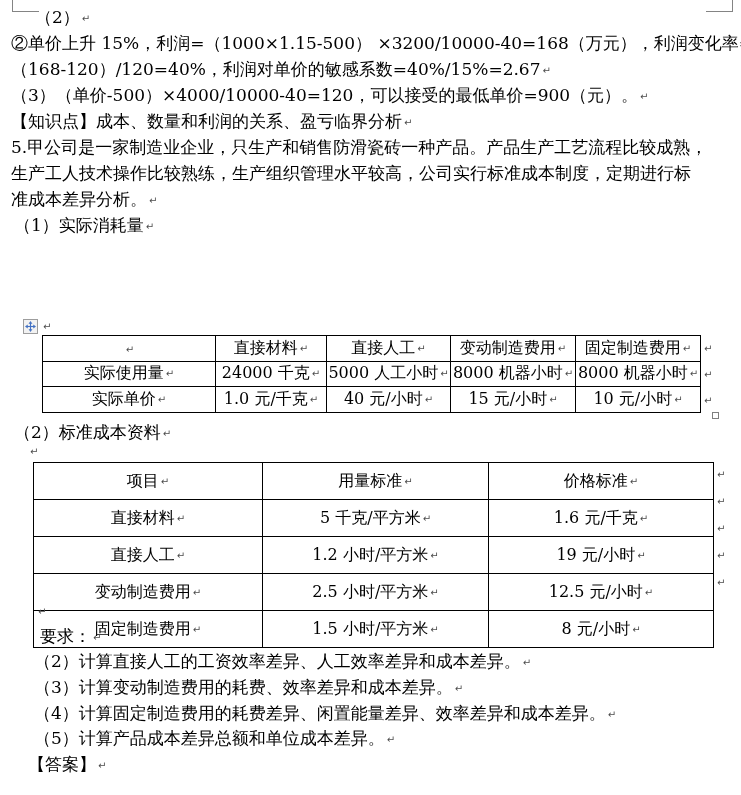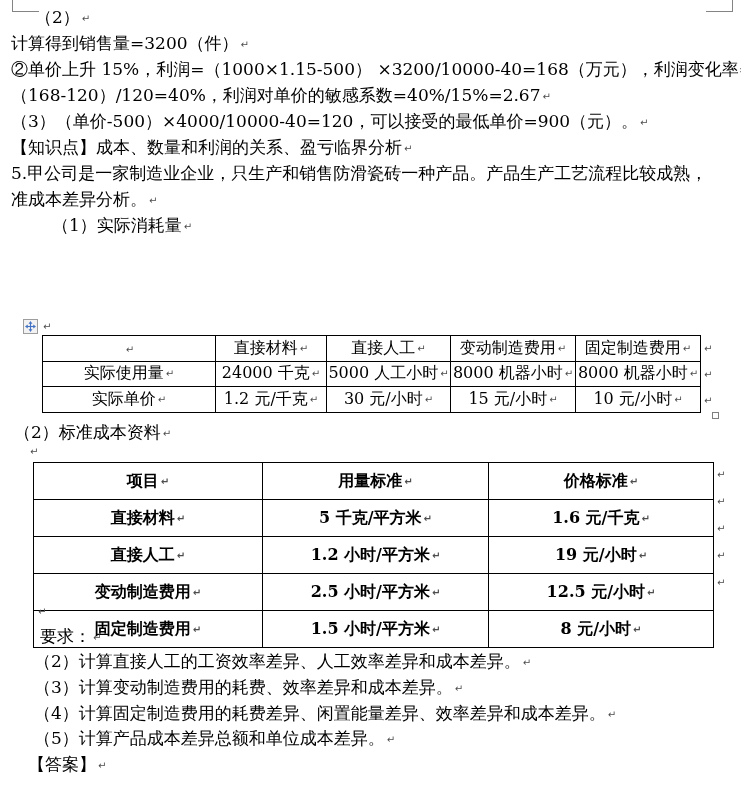--- a/index.html
+++ b/index.html
@@ -13,21 +13,21 @@
   }
   
   .crop{position:absolute;top:0;width:26px;height:11px;}
   .crop.tl{left:12px;border-left:1px solid #848484;border-bottom:1px solid #848484;}
   .crop.tr{left:706px;border-right:1px solid #848484;border-bottom:1px solid #848484;}
   
   .blk{position:absolute;left:11px;right:4px;}
   .ln{height:26px;line-height:26px;font-size:17px;white-space:nowrap;}
   .ln2{height:25.7px;line-height:25.7px;font-size:17px;white-space:nowrap;}
   .ind-first{padding-left:24px;}
-  .ind-2{padding-left:3px;margin-left:38px;}
+  .ind-2{padding-left:3px;}
   .ind-req{padding-left:29px;}
   .ind-item{padding-left:23px;}
   .ind-ans{padding-left:17px;}
   .ind-pm{padding-left:25px;}
   
   .cm{
     font-family:"DejaVu Sans",sans-serif;
     font-size:10px;color:#4d4d4d;
     margin-left:2px;vertical-align:1px;
     letter-spacing:0;
@@ -36,21 +36,21 @@
   table.doc{position:absolute;border-collapse:collapse;table-layout:fixed;}
   table.doc td{
     border:1.5px solid #000;
     text-align:center;vertical-align:middle;
     font-size:16px;padding:0 1px;
     white-space:nowrap;overflow:hidden;
   }
   table.t1{left:42px;top:335px;width:658px;}
   table.t1 tr{height:25.5px;}
   table.t2{left:33px;top:462px;width:680px;}
-  table.t2 tr{height:37px;font-weight:bold;}
+  table.t2 tr{height:37px;}
   
   .abs-ln{position:absolute;font-size:17px;white-space:nowrap;height:26px;line-height:26px;}
   
   .rowmark{position:absolute;font-family:"DejaVu Sans",sans-serif;font-size:10px;color:#4d4d4d;}
   
   .move-handle{
     position:absolute;left:23px;top:319px;
     width:15px;height:15px;box-sizing:border-box;
     border:1px solid #9d9d9d;background:#f2f2f2;
     display:flex;align-items:center;justify-content:center;
@@ -65,26 +65,26 @@
 </head>
 <body>
 
 <div class="page">
 
   <div class="crop tl"></div>
   <div class="crop tr"></div>
 
   <div class="blk" style="top:4px;">
     <div class="ln ind-first"><span>（2）</span><span class="cm">↵</span></div>
-    <div class="ln"><span>计算得到销售量=3200（件）</span><span class="cm">↵</span></div>
     <div class="ln"><span>②单价上升 15%，利润=（1000×1.15-500） ×3200/10000-40=168（万元），利润变化率=</span></div>
     <div class="ln"><span>（168-120）/120=40%，利润对单价的敏感系数=40%/15%=2.67</span><span class="cm">↵</span></div>
     <div class="ln"><span>（3）（单价-500）×4000/10000-40=120，可以接受的最低单价=900（元）。</span><span class="cm">↵</span></div>
     <div class="ln"><span>【知识点】成本、数量和利润的关系、盈亏临界分析</span><span class="cm">↵</span></div>
     <div class="ln"><span>5.甲公司是一家制造业企业，只生产和销售防滑瓷砖一种产品。产品生产工艺流程比较成熟，</span></div>
+    <div class="ln"><span>生产工人技术操作比较熟练，生产组织管理水平较高，公司实行标准成本制度，定期进行标</span></div>
     <div class="ln"><span>准成本差异分析。</span><span class="cm">↵</span></div>
     <div class="ln ind-2"><span>（1）实际消耗量</span><span class="cm">↵</span></div>
   </div>
 
   <div class="move-handle">
     <svg width="11" height="11" viewBox="0 0 12 12">
       <g fill="#4472c4">
         <rect x="1.6" y="5.4" width="8.8" height="1.2"></rect>
         <rect x="5.4" y="1.6" width="1.2" height="8.8"></rect>
         <polygon points="6,0 3.9,3 8.1,3"></polygon>
@@ -114,22 +114,22 @@
     </tr>
     <tr>
       <td><span>实际使用量</span><span class="cm">↵</span></td>
       <td><span>24000 千克</span><span class="cm">↵</span></td>
       <td><span>5000 人工小时</span><span class="cm">↵</span></td>
       <td><span>8000 机器小时</span><span class="cm">↵</span></td>
       <td><span>8000 机器小时</span><span class="cm">↵</span></td>
     </tr>
     <tr>
       <td><span>实际单价</span><span class="cm">↵</span></td>
-      <td><span>1.2 元/千克</span><span class="cm">↵</span></td>
-      <td><span>30 元/小时</span><span class="cm">↵</span></td>
+      <td><span>1.0 元/千克</span><span class="cm">↵</span></td>
+      <td><span>40 元/小时</span><span class="cm">↵</span></td>
       <td><span>15 元/小时</span><span class="cm">↵</span></td>
       <td><span>10 元/小时</span><span class="cm">↵</span></td>
     </tr>
   </tbody>
     </table>
 
   <span class="rowmark" style="left:704px;top:343px;">↵</span>
   <span class="rowmark" style="left:704px;top:369px;">↵</span>
   <span class="rowmark" style="left:704px;top:395px;">↵</span>
   <div class="resize-handle"></div>

